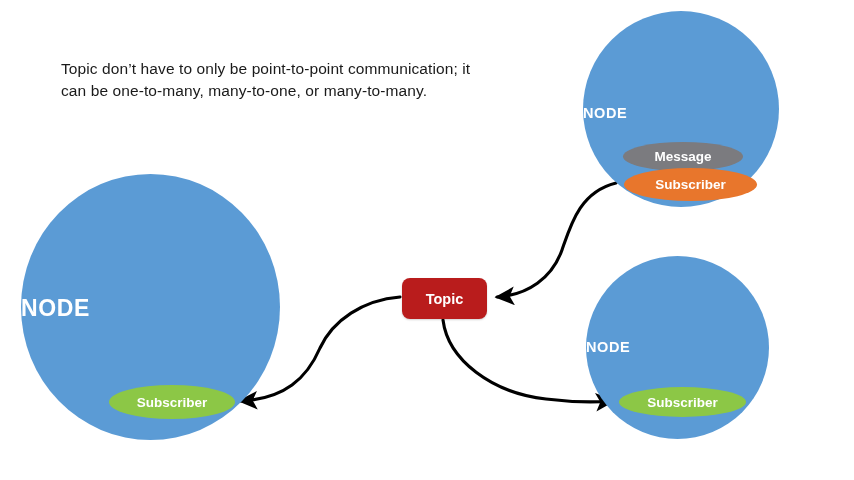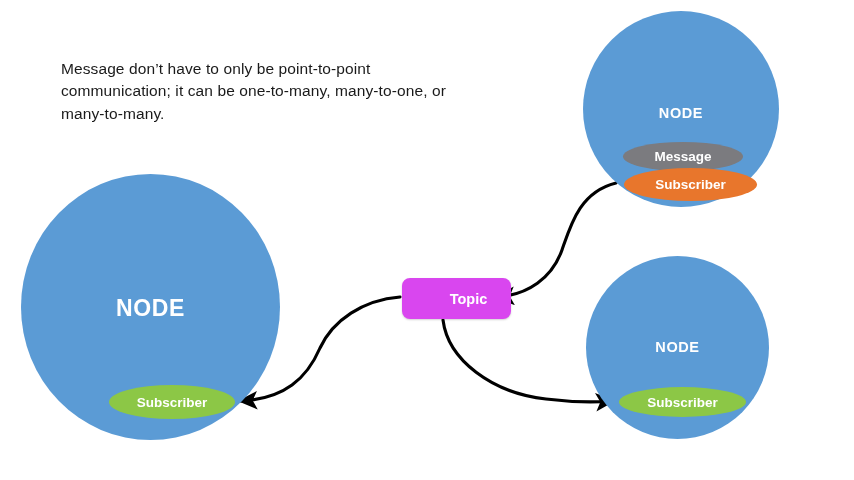--- a/index.html
+++ b/index.html
@@ -56,21 +56,21 @@
     left: 586px;
     top: 256px;
     width: 183px;
     height: 183px;
   }
 
   .node-label {
     position: absolute;
     left: 0;
     width: 100%;
-    text-align: center;
+    text-align: left;
     color: #ffffff;
     font-weight: bold;
     letter-spacing: 0.6px;
     user-select: none;
   }
   #node-left .node-label {
     top: 121px;
     font-size: 23px;
   }
   #node-top-right .node-label {
@@ -126,31 +126,30 @@
     font-size: 13.5px;
   }
 
   
   #topic-box {
     position: absolute;
     left: 402px;
     top: 278px;
     width: 85px;
     height: 41px;
-    background: #d946ef;
+    background: #b91c1c;
     border-radius: 8px;
     display: flex;
     align-items: center;
     justify-content: center;
     color: #ffffff;
     font-weight: bold;
     font-size: 14.5px;
     box-shadow: 0 1px 2px rgba(0,0,0,0.18);
     user-select: none;
-    padding-left: 24px;
   }
 
   
   #arrow-layer {
     position: absolute;
     left: 0;
     top: 0;
     width: 854px;
     height: 480px;
     pointer-events: none;
@@ -160,21 +159,21 @@
     stroke: #000000;
     stroke-width: 3.1;
     stroke-linecap: round;
   }
 </style>
 </head>
 <body>
 
 <div id="slide">
 
-  <div id="caption">Message don’t have to only be point-to-point communication; it can be one-to-many, many-to-one, or many-to-many.</div>
+  <div id="caption">Topic don’t have to only be point-to-point communication; it can be one-to-many, many-to-one, or many-to-many.</div>
 
   <svg id="arrow-layer" viewBox="0 0 854 480" xmlns="http://www.w3.org/2000/svg">
     <defs>
       <marker id="ah" markerWidth="7" markerHeight="7" refX="5.6" refY="3" orient="auto" markerUnits="strokeWidth">
         <path d="M0,0 L6.4,3 L0,6 L1.5,3 Z" fill="#000000"></path>
       </marker>
     </defs>
 
     <path class="arrow-path" marker-end="url(#ah)" d="M 616,183 C 580,192 571,224 562,250 C 552,278 528,295 497,297"></path>
 

